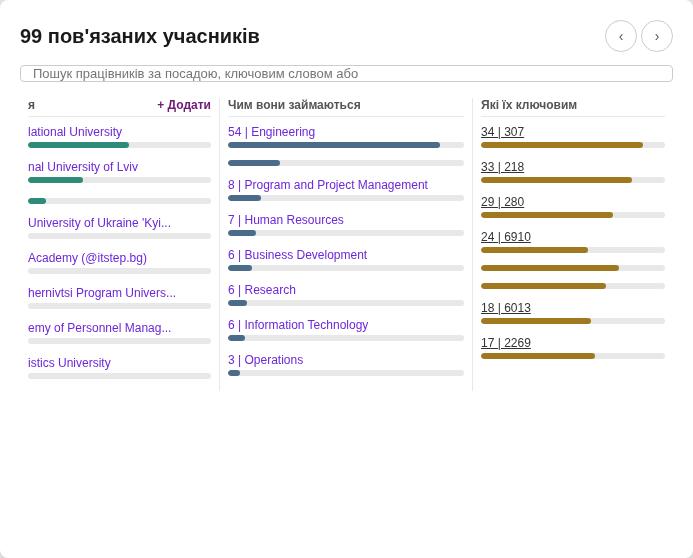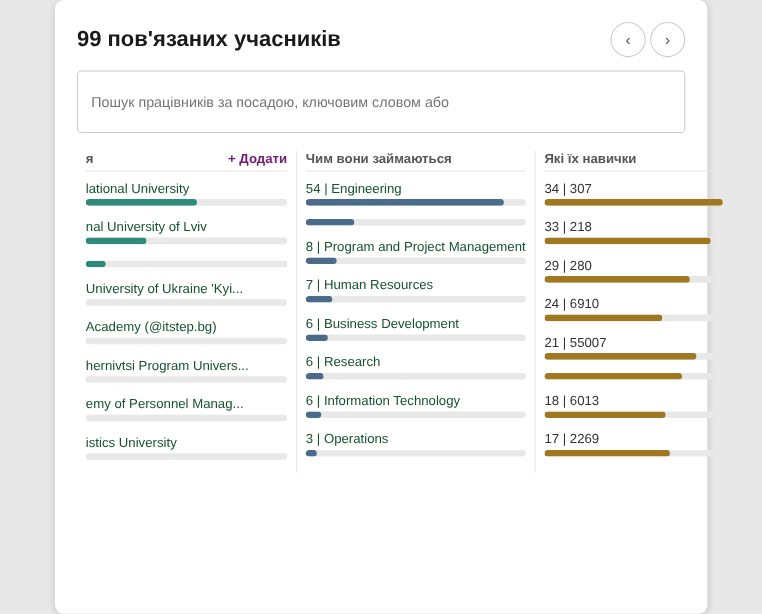--- a/index.html
+++ b/index.html
@@ -7,21 +7,21 @@
       font-family: -apple-system, BlinkMacSystemFont, 'Segoe UI', Arial, sans-serif;
       background: #e8e8e8;
       display: flex;
       align-items: center;
       justify-content: center;
       min-height: 100vh;
     }
     .card {
       background: #fff;
       border-radius: 8px;
-      width: 593px;
+      width: 693px;
       min-height: 558px;
       padding: 20px 20px 16px 20px;
       box-shadow: 0 2px 8px rgba(0,0,0,0.15);
     }
     .header-row {
       display: flex;
       align-items: center;
       justify-content: space-between;
       margin-bottom: 12px;
     }
@@ -44,21 +44,21 @@
       display: flex;
       align-items: center;
       justify-content: center;
       font-size: 14px;
       color: #555;
     }
     .search-bar {
       width: 100%;
       border: 1.5px solid #ccc;
       border-radius: 4px;
-      padding: 20px 12px;
+      padding: 0 12px;
       font-size: 13px;
       color: #555;
       margin-bottom: 16px;
       outline: none;
     }
     .columns {
       display: grid;
       grid-template-columns: 200px 1fr 200px;
       gap: 0;
     }
@@ -81,21 +81,21 @@
     .col-header-add {
       color: #701a75;
       cursor: pointer;
       font-size: 12px;
     }
     .list-item {
       margin-bottom: 12px;
     }
     .item-label {
       font-size: 12px;
-      color: #14532d;
+      color: #6d28d9;
       margin-bottom: 3px;
       white-space: nowrap;
       overflow: hidden;
       text-overflow: ellipsis;
     }
     .bar-track {
       width: 100%;
       height: 6px;
       background: #e8e8e8;
       border-radius: 3px;
@@ -105,20 +105,21 @@
       height: 100%;
       border-radius: 3px;
     }
     .bar-teal { background: #2e8b7a; }
     .bar-brown { background: #a07820; }
     .bar-blue-gray { background: #4a6b8a; }
     .skill-label {
       font-size: 12px;
       color: #333;
       margin-bottom: 3px;
+      text-decoration: underline;
     }
   </style>
 </head>
 <body>
 
 <div class="card">
   <div class="header-row">
     <h1 class="title">99 пов'язаних учасників</h1>
     <div class="nav-buttons">
       <button class="nav-btn">‹</button>
@@ -233,21 +234,21 @@
       <div class="list-item">
         <div class="item-label">3  | Operations</div>
         <div class="bar-track">
           <div class="bar-fill bar-blue-gray" style="width:5%"></div>
         </div>
       </div>
     </div>
 
     <div class="col">
       <div class="col-header">
-        <span>Які їх навички</span>
+        <span>Які їх ключовим</span>
       </div>
       <div class="list-item">
         <div class="skill-label">34  | 307</div>
         <div class="bar-track">
           <div class="bar-fill bar-brown" style="width:88%"></div>
         </div>
       </div>
       <div class="list-item">
         <div class="skill-label">33  | 218</div>
         <div class="bar-track">
@@ -260,21 +261,20 @@
           <div class="bar-fill bar-brown" style="width:72%"></div>
         </div>
       </div>
       <div class="list-item">
         <div class="skill-label">24  | 6910</div>
         <div class="bar-track">
           <div class="bar-fill bar-brown" style="width:58%"></div>
         </div>
       </div>
       <div class="list-item">
-        <div class="skill-label">21  | 55007</div>
         <div class="bar-track">
           <div class="bar-fill bar-brown" style="width:75%"></div>
         </div>
       </div>
       <div class="list-item">
         <div class="bar-track">
           <div class="bar-fill bar-brown" style="width:68%"></div>
         </div>
       </div>
       <div class="list-item">

